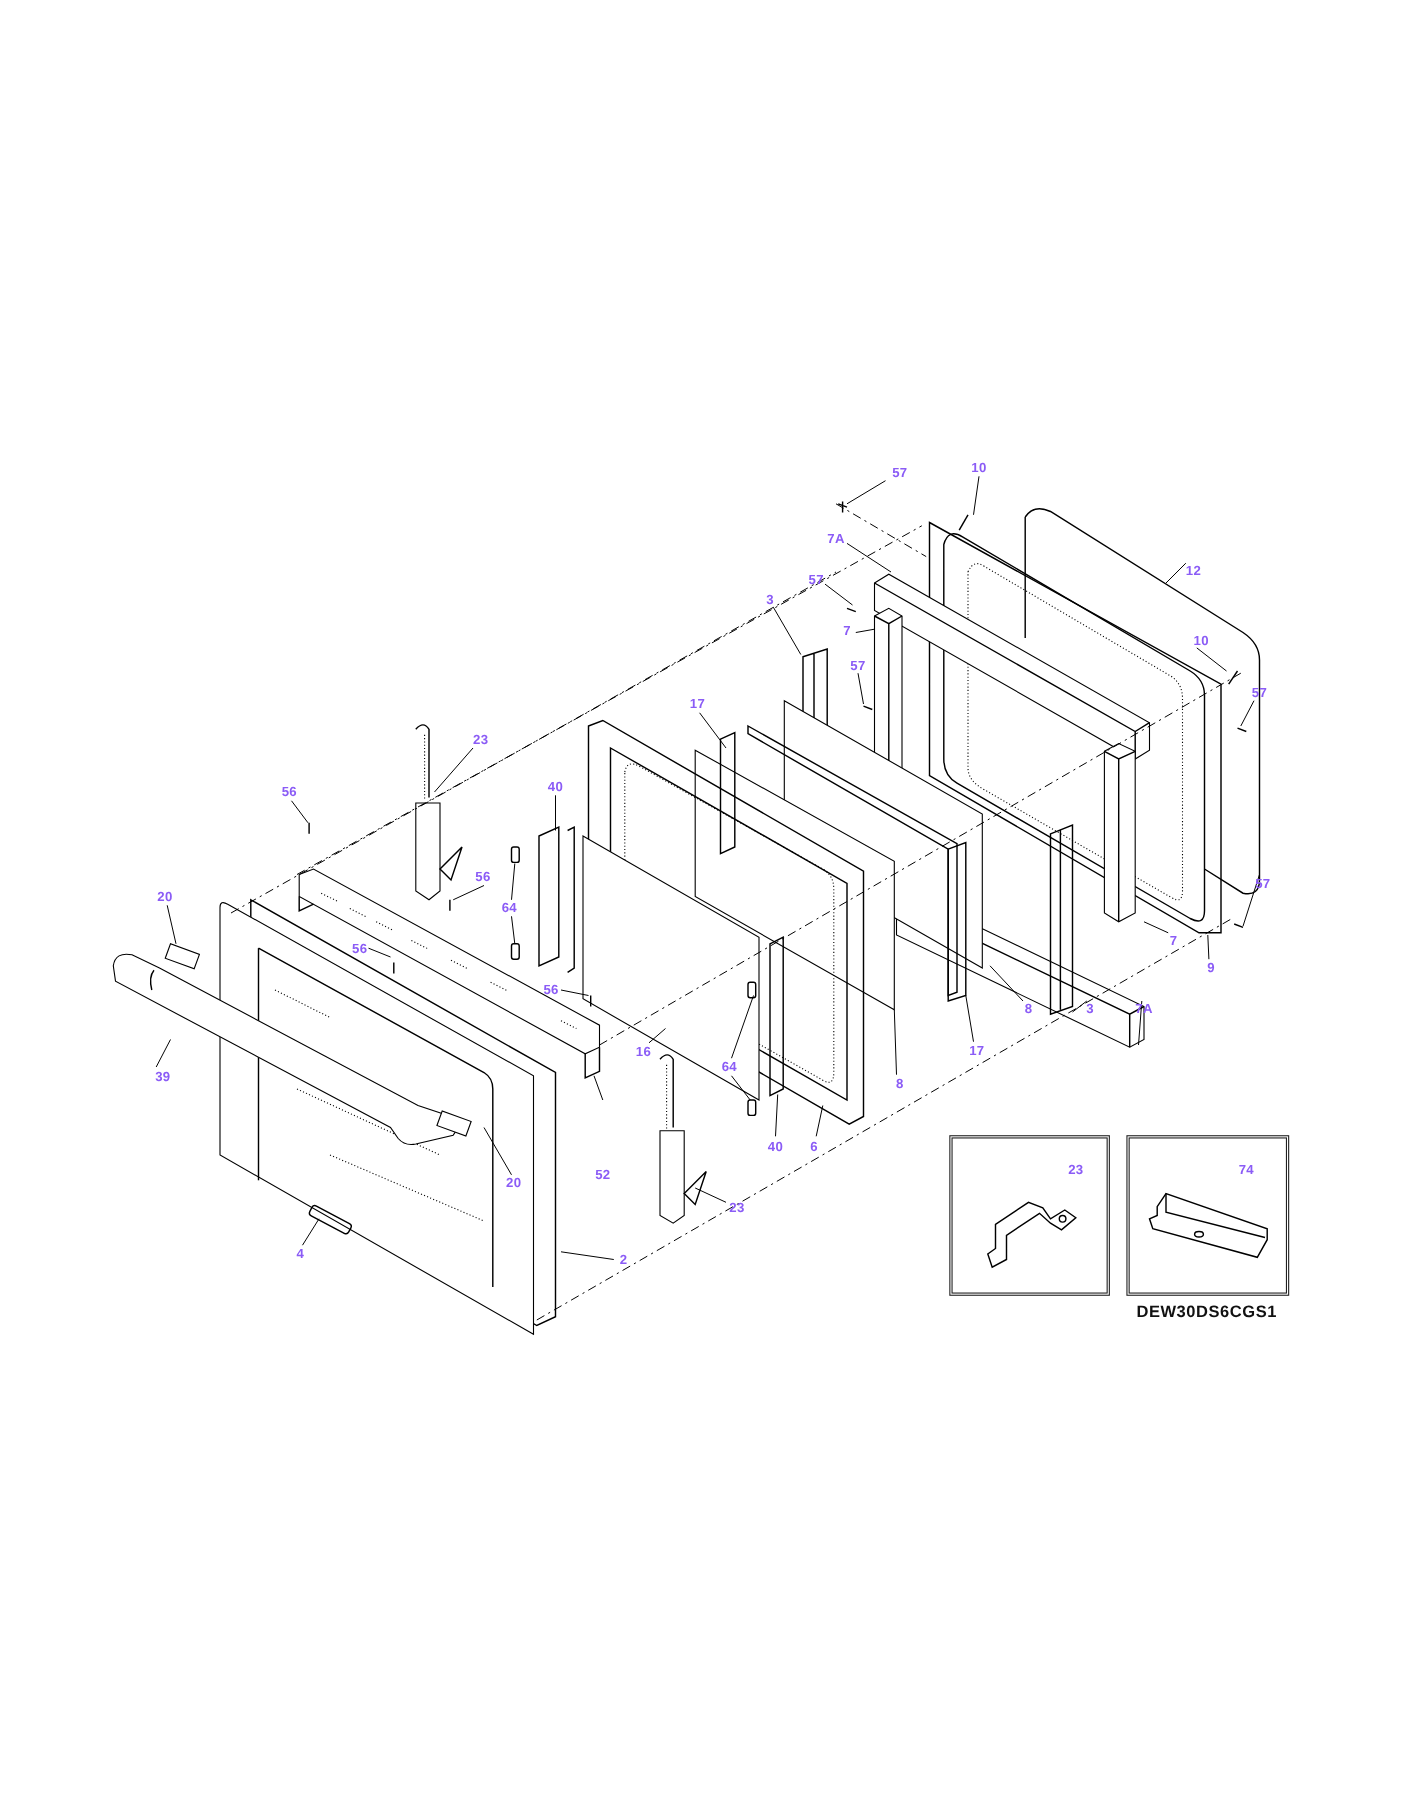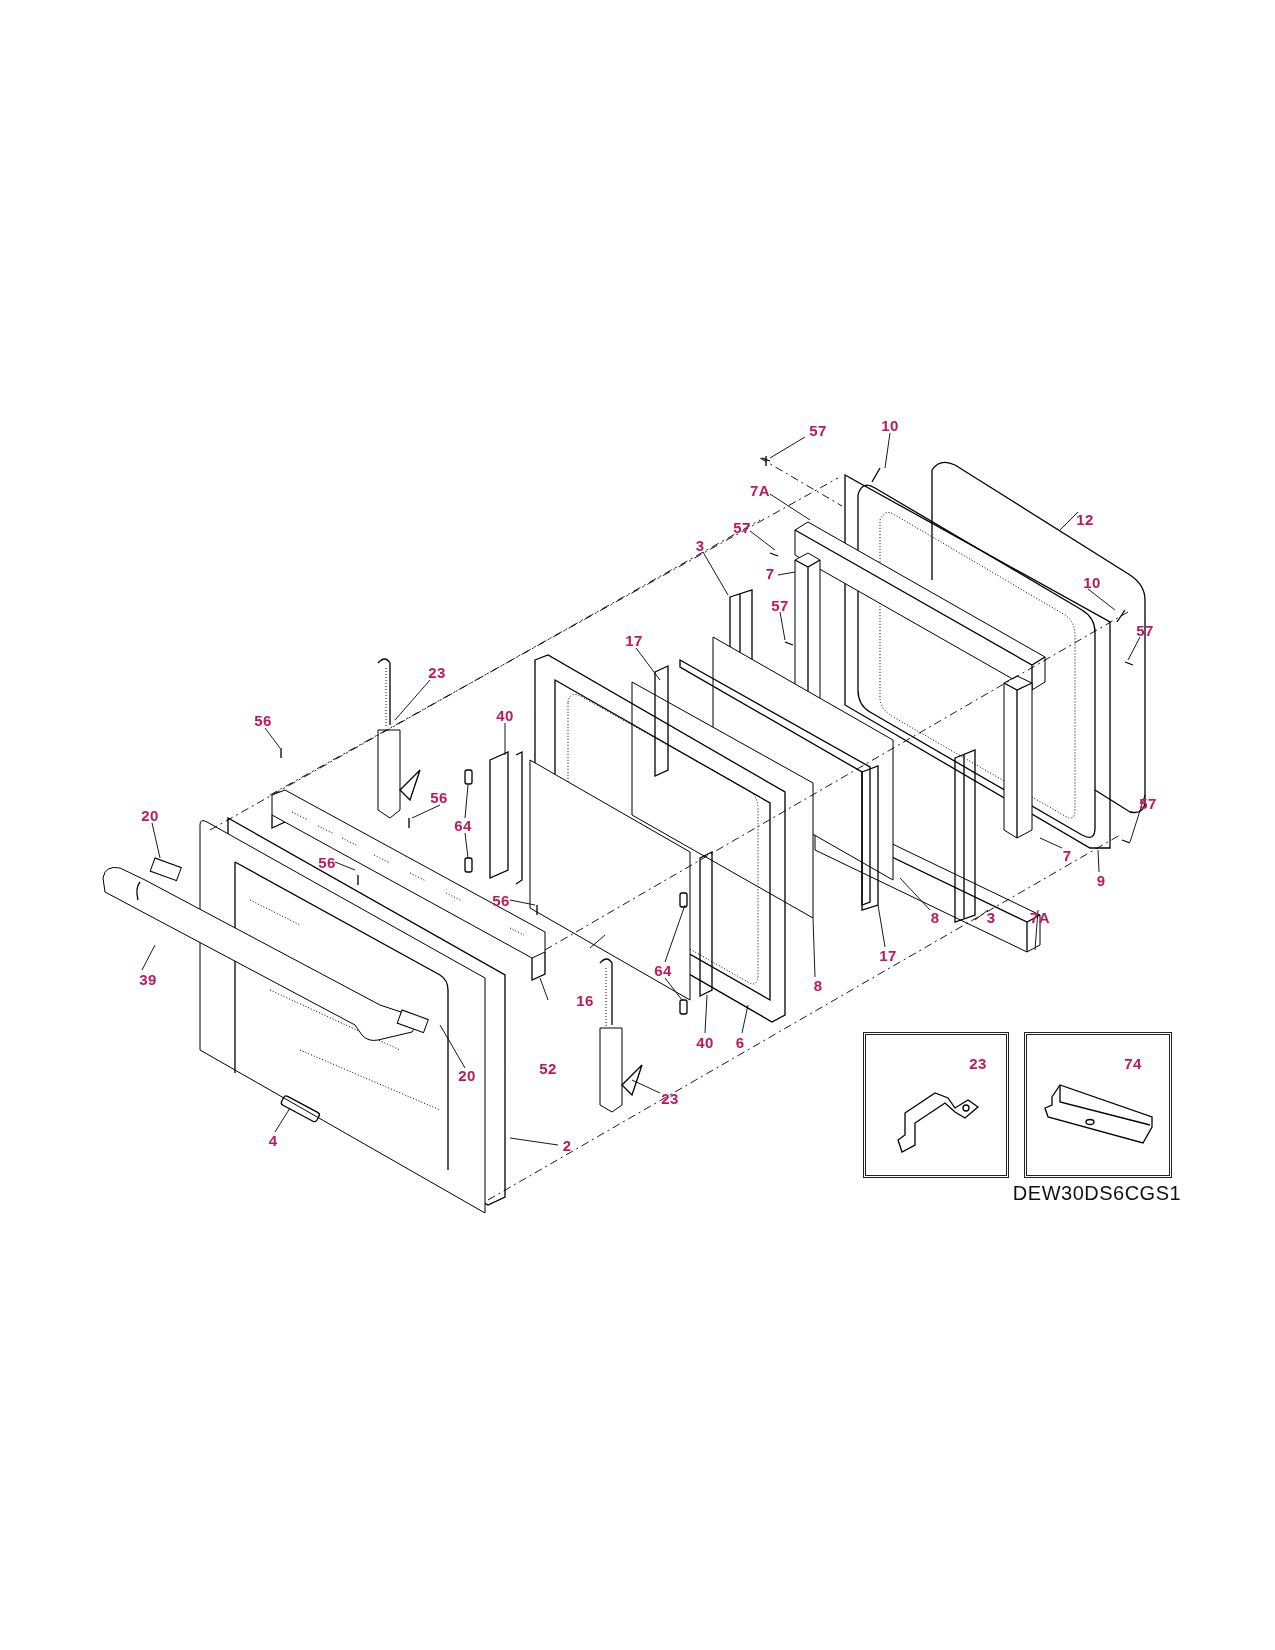--- a/index.html
+++ b/index.html
@@ -4,24 +4,24 @@
 <style>
   html, body { margin: 0; padding: 0; background: #ffffff; }
   body { width: 1275px; height: 1650px; position: relative; overflow: hidden;
          font-family: "Liberation Sans", sans-serif; }
   svg { position: absolute; left: 0; top: 0; }
   .ln { stroke: #000; stroke-width: 1.3; fill: none; }
   .ln2 { stroke: #000; stroke-width: 1; fill: #fff; }
   .dot { stroke: #000; stroke-width: 1; fill: none; stroke-dasharray: 1 2; }
   .dash { stroke: #000; stroke-width: 0.9; fill: none; stroke-dasharray: 8 4 2 4; }
   .leader { stroke: #000; stroke-width: 0.9; fill: none; }
-  .lbl { position: absolute; font-size: 15px; font-weight: bold; color: #be185d;
+  .lbl { position: absolute; font-size: 12px; font-weight: bold; color: #8b5cf6;
          transform: translate(-50%, -50%); white-space: nowrap; letter-spacing: 0.3px; }
   .inset { position: absolute; border: 3px double #222; background: transparent; }
-  .model { position: absolute; font-size: 20px; font-weight: normal; color: #111;
+  .model { position: absolute; font-size: 15px; font-weight: bold; color: #111;
            transform: translate(-50%, -50%); letter-spacing: 0.5px; }
 </style>
 </head>
 <body>
 
 <svg width="1275" height="1650" viewBox="0 0 1275 1650">
 
   <g>
     <path class="ln" d="M932,470 Q940,458 955,465 L1130,575 Q1145,585 1145,600 L1145,800 Q1145,815 1130,812 L1095,790"></path>
     <path class="ln" d="M932,470 L932,580"></path>
@@ -223,21 +223,21 @@
     <div class="lbl" style="left: 150px; top: 815px;">20</div>
     <div class="lbl" style="left: 463px; top: 825px;">64</div>
     <div class="lbl" style="left: 1067px; top: 855px;">7</div>
     <div class="lbl" style="left: 327px; top: 862px;">56</div>
     <div class="lbl" style="left: 1101px; top: 880px;">9</div>
     <div class="lbl" style="left: 501px; top: 900px;">56</div>
     <div class="lbl" style="left: 935px; top: 917px;">8</div>
     <div class="lbl" style="left: 991px; top: 917px;">3</div>
     <div class="lbl" style="left: 1040px; top: 917px;">7A</div>
     <div class="lbl" style="left: 888px; top: 955px;">17</div>
-    <div class="lbl" style="left: 585px; top: 1000px;">16</div>
+    <div class="lbl" style="left: 585px; top: 956px;">16</div>
     <div class="lbl" style="left: 663px; top: 970px;">64</div>
     <div class="lbl" style="left: 148px; top: 979px;">39</div>
     <div class="lbl" style="left: 818px; top: 985px;">8</div>
     <div class="lbl" style="left: 548px; top: 1068px;">52</div>
     <div class="lbl" style="left: 705px; top: 1042px;">40</div>
     <div class="lbl" style="left: 740px; top: 1042px;">6</div>
     <div class="lbl" style="left: 467px; top: 1075px;">20</div>
     <div class="lbl" style="left: 670px; top: 1098px;">23</div>
     <div class="lbl" style="left: 273px; top: 1140px;">4</div>
     <div class="lbl" style="left: 567px; top: 1145px;">2</div>

